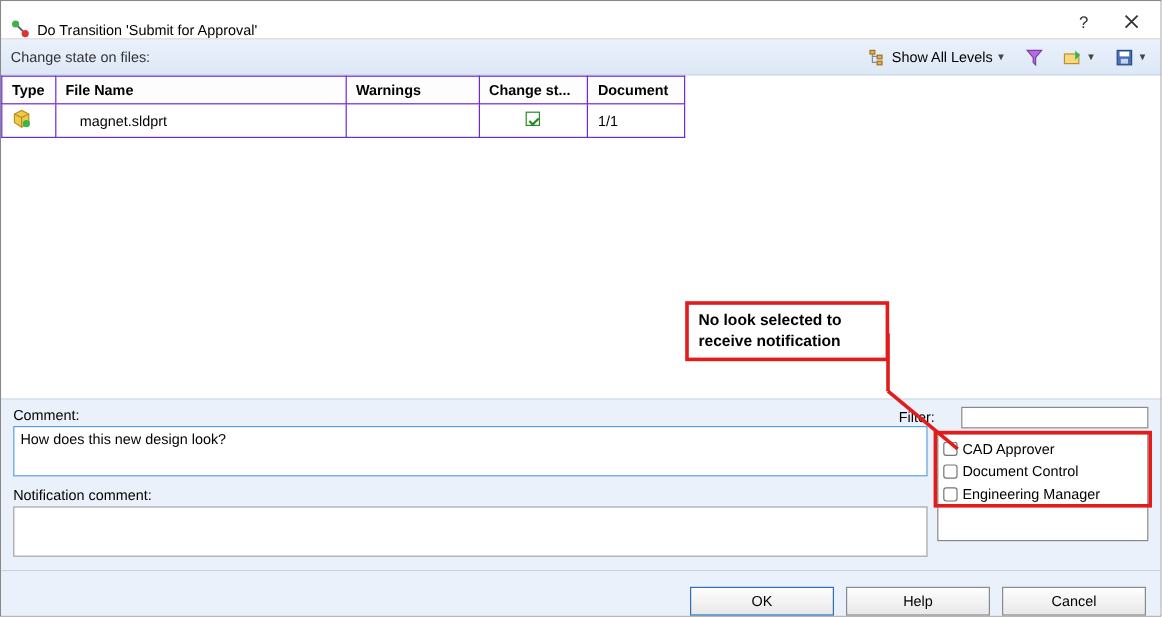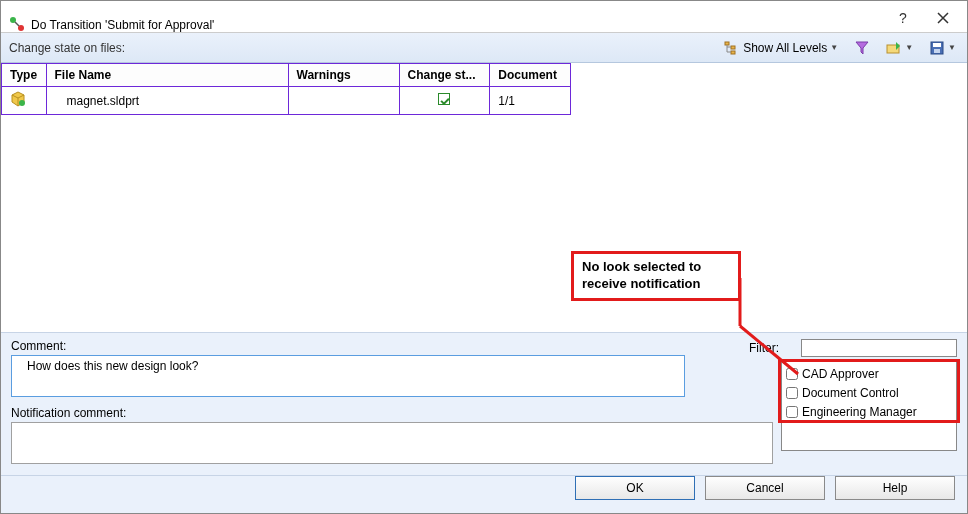--- a/index.html
+++ b/index.html
@@ -101,25 +101,25 @@
     
     .mid-spacer { flex: 1; background: #fff; }
     
     .bottom-panel {
       background: linear-gradient(#eaf1fb, #eaf1fb);
       padding: 6px 10px 8px 10px;
       border-top: 1px solid #c7d4e6;
     }
     .comment-label { font-size: 12px; color: #000; margin-bottom: 2px; }
     .comment-box {
-      width: 674px;
+      width: 762px;
       height: 42px;
       border: 1px solid #5a9de0;
       background: #fff;
-      padding: 3px 15px;
+      padding: 3px 5px;
       font-size: 12px;
       color: #000;
       resize: none;
       outline: none;
       font-family: inherit;
     }
     .notif-label { font-size: 12px; color: #000; margin-top: 6px; margin-bottom: 2px; }
     .notif-box {
       width: 762px;
       height: 42px;
@@ -168,21 +168,21 @@
       pointer-events: none;
     }
     .recipient-row { display: flex; align-items: center; gap: 4px; height: 19px; font-size: 12px; }
     .recipient-row input[type=checkbox] { width: 12px; height: 12px; }
     .bottom-rel { position: relative; min-height: 118px; }
     
     .button-row {
       height: 38px;
       background: linear-gradient(#eaf1fb, #eaf1fb);
       display: flex;
-      align-items: flex-start;
+      align-items: flex-end;
       justify-content: flex-end;
       gap: 10px;
       padding: 0 12px;
       border-top: 1px solid #c7d4e6;
     }
     .dlg-btn {
       width: 120px;
       height: 24px;
       border: 1px solid #8a8a8a;
       background: linear-gradient(#fefefe, #e8e8e8);
@@ -333,22 +333,22 @@
           <input type="checkbox" style="">
           <span>Engineering Manager</span>
         </div>
       </div>
       <div class="recipients-outline"></div>
     </div>
   </div>
 
   <div class="button-row">
     <button class="dlg-btn primary">OK</button>
+    <button class="dlg-btn">Help</button>
     <button class="dlg-btn">Cancel</button>
-    <button class="dlg-btn">Help</button>
   </div>
 
   <div class="callout-box">No look selected to receive notification</div>
   <svg class="callout-line" style="left:737px; top:275px;" width="120" height="100">
     <line x1="2" y1="2" x2="2" y2="50" stroke="#e21b1b" stroke-width="3"></line>
     <line x1="2" y1="50" x2="60" y2="98" stroke="#e21b1b" stroke-width="3"></line>
   </svg>
 
 </div>
 

